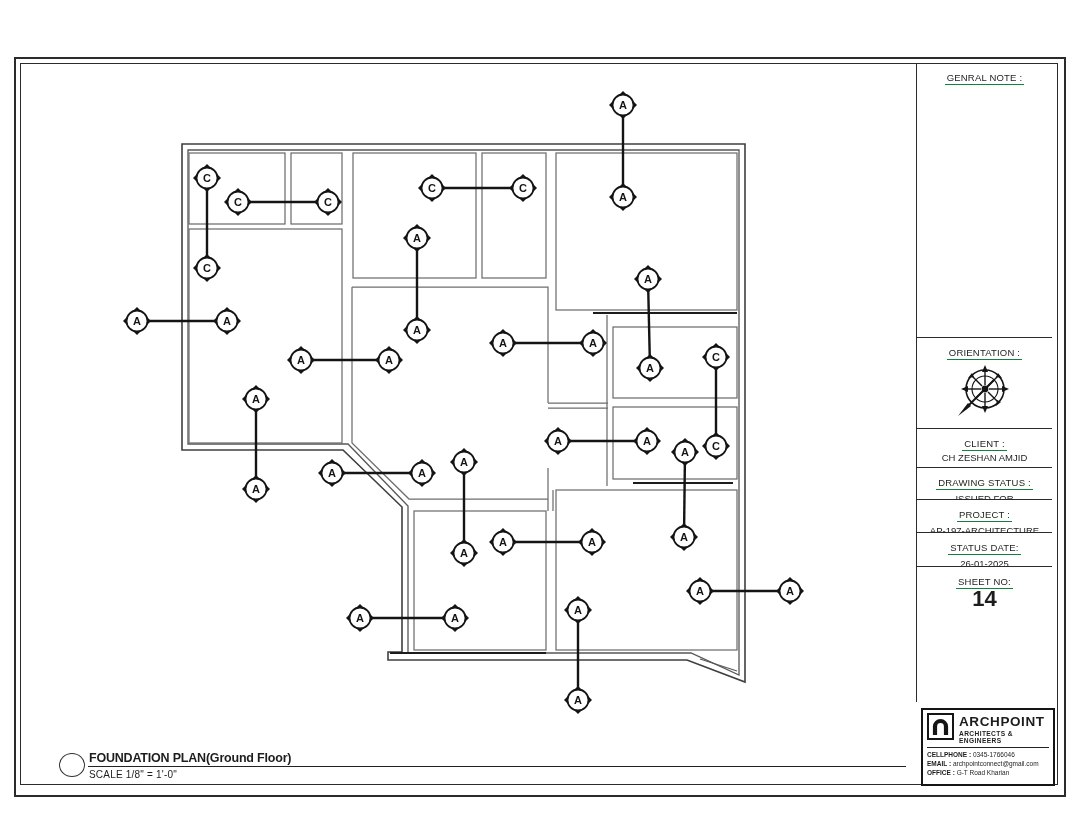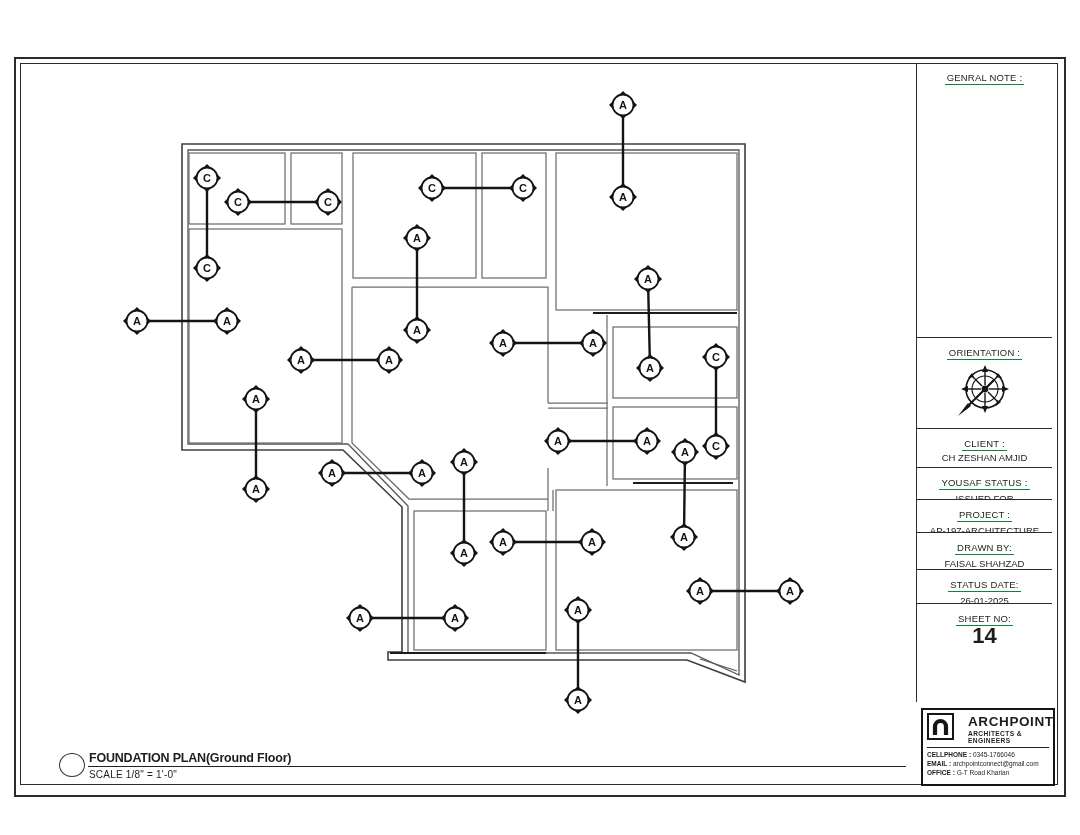--- a/index.html
+++ b/index.html
@@ -23,21 +23,21 @@
   #sec-client{height:39px;}
   #sec-status{height:32px;}
   #sec-project{height:33px;}
   #sec-drawn{height:37px;}
   #sec-checked{height:37px;}
   #sec-issue{height:34px;}
   #sec-sheetno{height:61px;}
   #compass-wrap{margin-top:1px;}
   
   #logo-box{left:921px;top:708px;width:134px;height:78px;border:2px solid #151515;padding:3px 4px;}
-  #logo-row{display:flex;align-items:flex-start;gap:9px;}
+  #logo-row{display:flex;align-items:flex-start;}
   #logo-name{font-size:13.5px;font-weight:700;letter-spacing:.6px;line-height:14px;margin-top:2px;}
   #logo-tag{font-size:6.6px;font-weight:700;letter-spacing:.4px;margin-top:1px;}
   #logo-text{margin-left:5px;}
   #logo-divider{border-top:1.2px solid #222;margin:3px 0 2px 0;}
   .contact-line{font-size:6.5px;line-height:9px;white-space:nowrap;}
   .contact-line b{font-weight:700;}
   
   #dt-circle{left:59px;top:753px;width:26px;height:24px;border:1.3px solid #333;border-radius:50%;}
   #dt-title{left:89px;top:751px;font-size:12.5px;letter-spacing:-.2px;white-space:nowrap;font-weight:bold;}
   #dt-underline{left:88px;top:766px;width:818px;height:0;border-top:1.5px solid #222;}
@@ -328,30 +328,26 @@
     </div>
   </div>
   <div class="tb-sec" id="sec-client">
     <span class="tb-head">CLIENT :</span>
     <div class="tb-val" style="margin-top:1px;">
       <div>CH ZESHAN AMJID</div>
       <div>JAKHAR VILLAGE IN KHARIAN</div>
     </div>
   </div>
   <div class="tb-sec" id="sec-status">
-    <span class="tb-head">YOUSAF STATUS :</span>
+    <span class="tb-head">DRAWING STATUS :</span>
     <div class="tb-val">ISSUED FOR CONSTRUCTION</div>
   </div>
   <div class="tb-sec" id="sec-project">
     <span class="tb-head">PROJECT :</span>
     <div class="tb-val">AP-197-ARCHITECTURE</div>
-  </div>
-  <div class="tb-sec" id="sec-drawn">
-    <span class="tb-head">DRAWN BY:</span>
-    <div class="tb-val">FAISAL SHAHZAD</div>
   </div>
   <div class="tb-sec" id="sec-issue">
     <span class="tb-head">STATUS DATE:</span>
     <div class="tb-val">26-01-2025</div>
   </div>
   <div class="tb-sec" id="sec-sheetno">
     <span class="tb-head">SHEET NO:</span>
     <div class="tb-val big">14</div>
   </div>
 </div>

